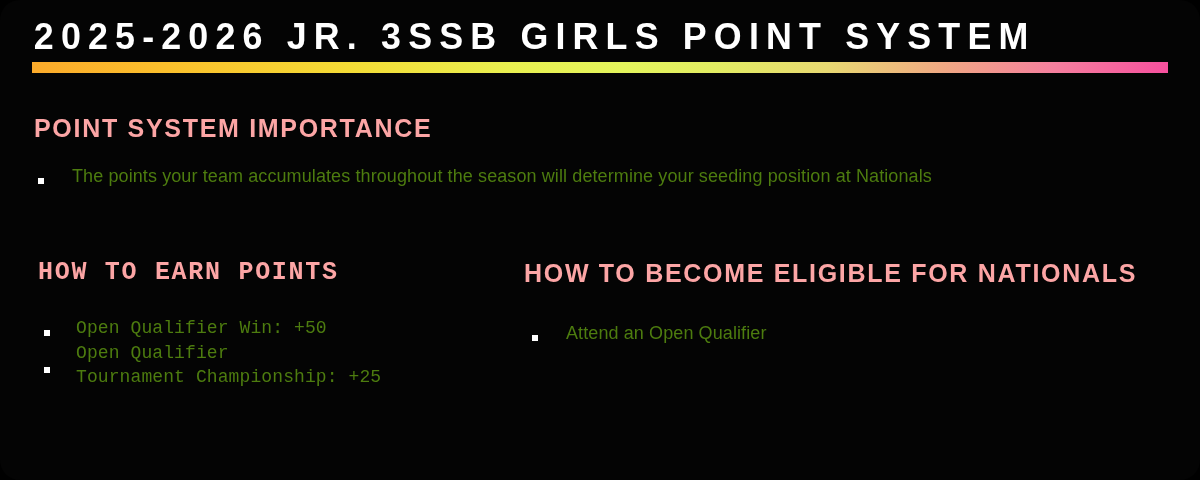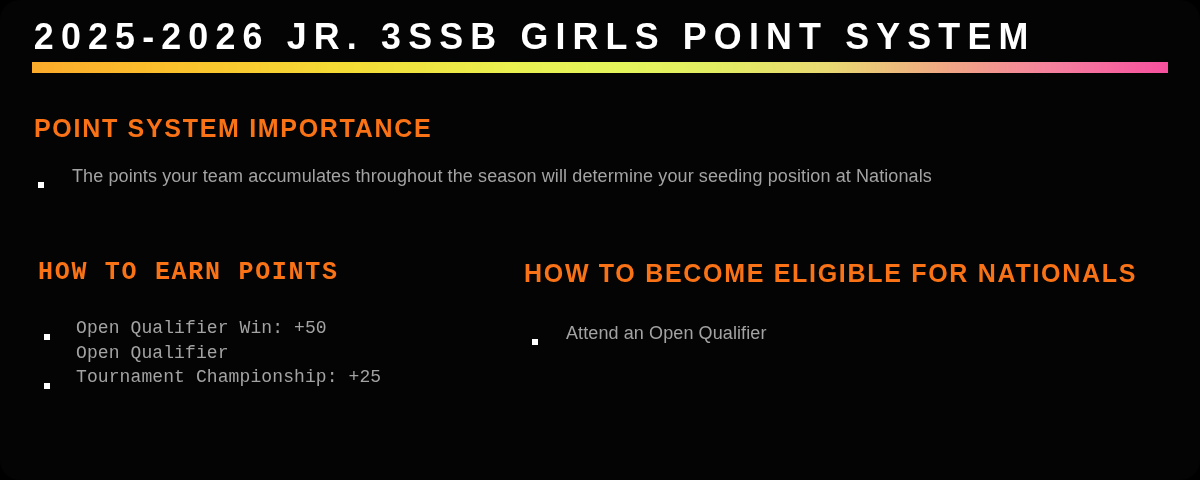--- a/index.html
+++ b/index.html
@@ -64,38 +64,38 @@
     );
   }
 
   
   .sec-head {
     margin: 0;
     font-size: 25px;
     font-weight: 700;
     letter-spacing: 1.7px;
     line-height: 30px;
-    color: #f97316;
+    color: #fca5a5;
     white-space: nowrap;
     font-stretch: condensed;
   }
 
   
   .bullets {
     list-style: none;
     margin: 0;
     padding: 0;
   }
   .bullets li {
     display: flex;
-    align-items: flex-end;
+    align-items: center;
     font-size: 18px;
     line-height: 24px;
     letter-spacing: 0.1px;
-    color: #a3a3a3;
+    color: #4d7c0f;
     font-stretch: condensed;
   }
   .bullets li + li { margin-top: 1px; }
   .sq-bullet {
     flex: 0 0 auto;
     width: 6px;
     height: 6px;
     background: #ffffff;
     margin-right: 26px;
     margin-top: 9px;

